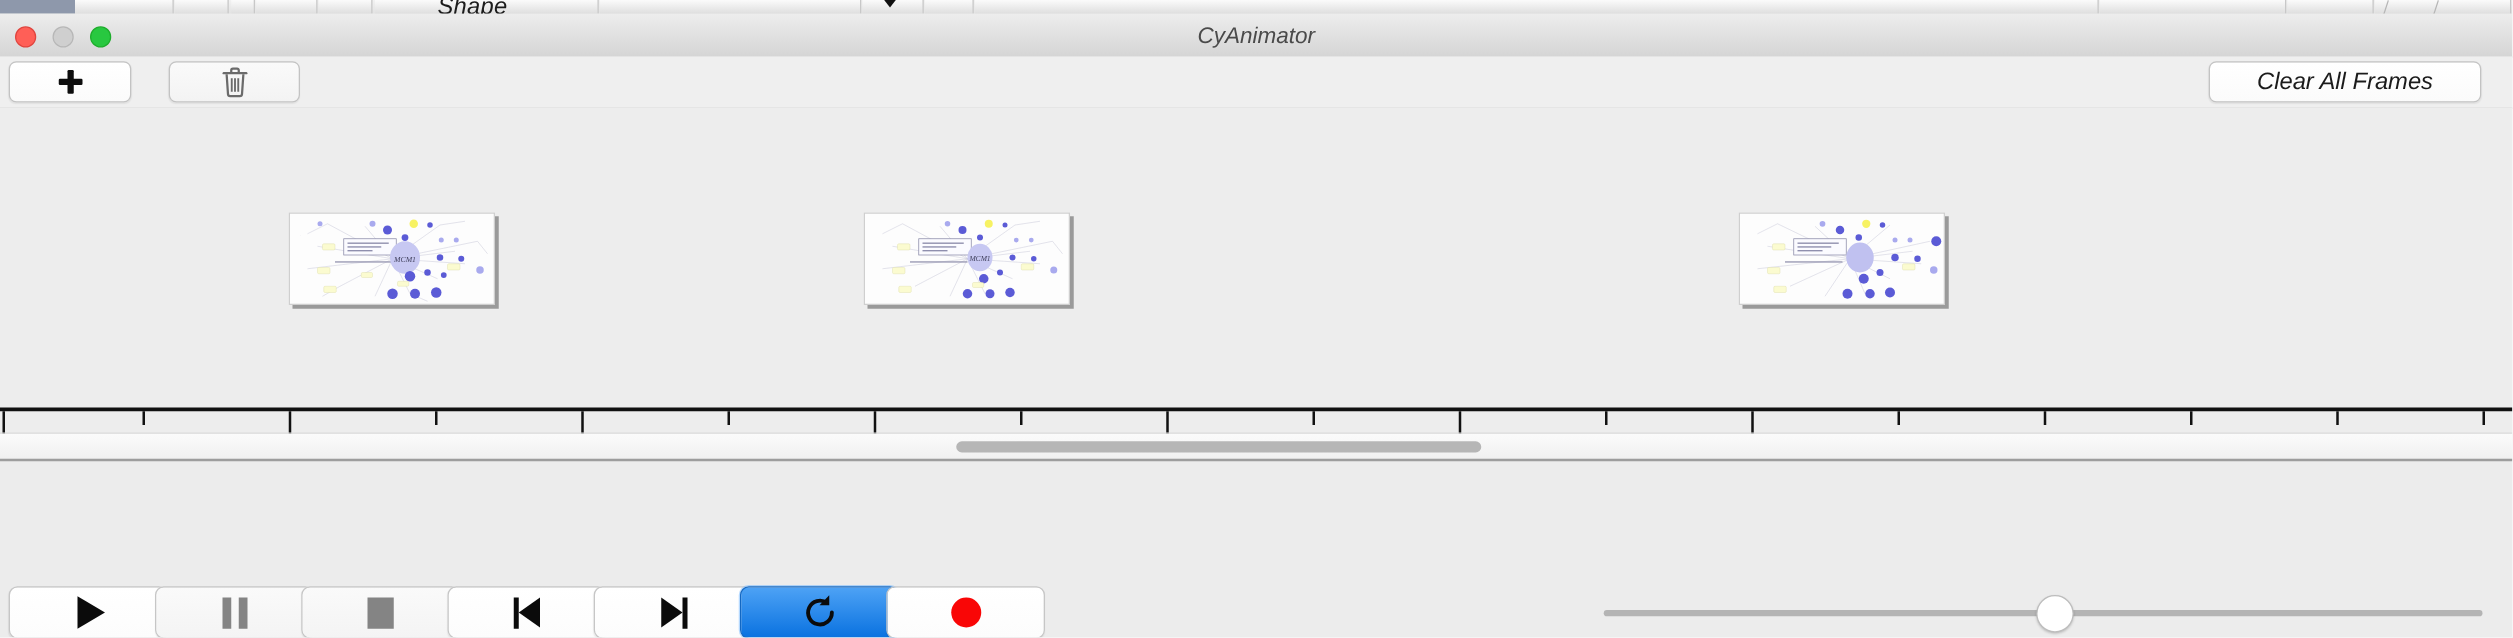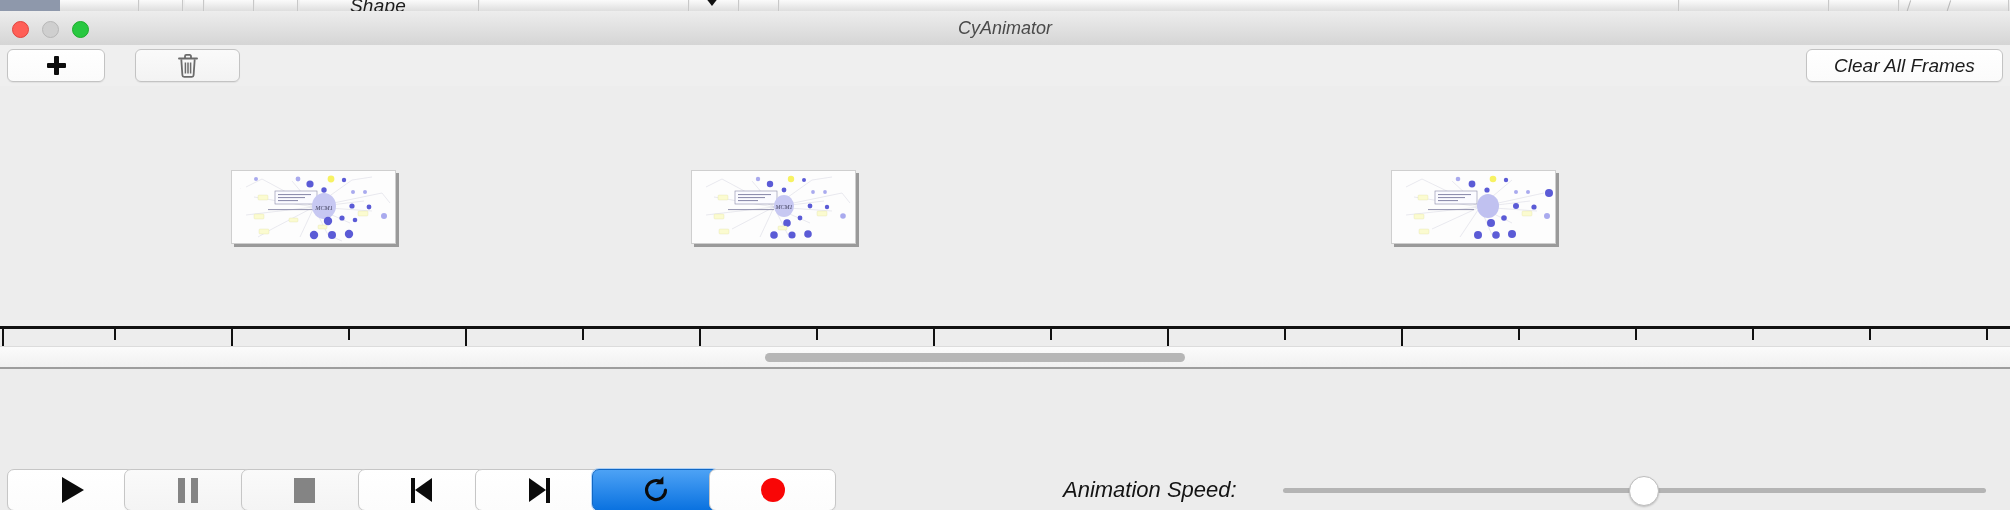--- a/index.html
+++ b/index.html
@@ -116,21 +116,21 @@
     display: flex;
     align-items: center;
     justify-content: center;
     box-sizing: border-box;
     cursor: default;
   }
   .tb-btn.dim { background: linear-gradient(#fafafa, #f3f3f3); }
   #btn-add { left: 7px; width: 98px; }
   #btn-del { left: 135px; width: 105px; }
   #btn-clear {
-    right: 7px; width: 197px;
+    right: 25px; width: 218px;
     font-size: 19px; color: #1b1b1b;
   }
   .plus-icon {
     position: relative;
     width: 19px; height: 19px;
   }
   .plus-icon::before, .plus-icon::after {
     content: "";
     position: absolute;
     background: #0d0d0d;
@@ -568,18 +568,17 @@
       <svg width="30" height="30" viewBox="0 0 30 30">
         <path d="M24.5 15 A9.5 9.5 0 1 1 20.6 7.4" stroke="#0b0b0b" stroke-width="3.1" fill="none" stroke-linecap="round"></path>
         <path d="M22.4 1.2 L22.4 9.2 L14.6 9.2 Z" fill="#0b0b0b"></path>
       </svg>
     </div>
 
     <div class="ctl-btn" style="left:709px">
       <span class="ic-record"></span>
     </div>
 
-    <div class="speed-label">Animation Speed:</div>
     <div class="slider-track"></div>
     <div class="slider-thumb"></div>
   </div>
 
 </div>
 
 </body></html>

